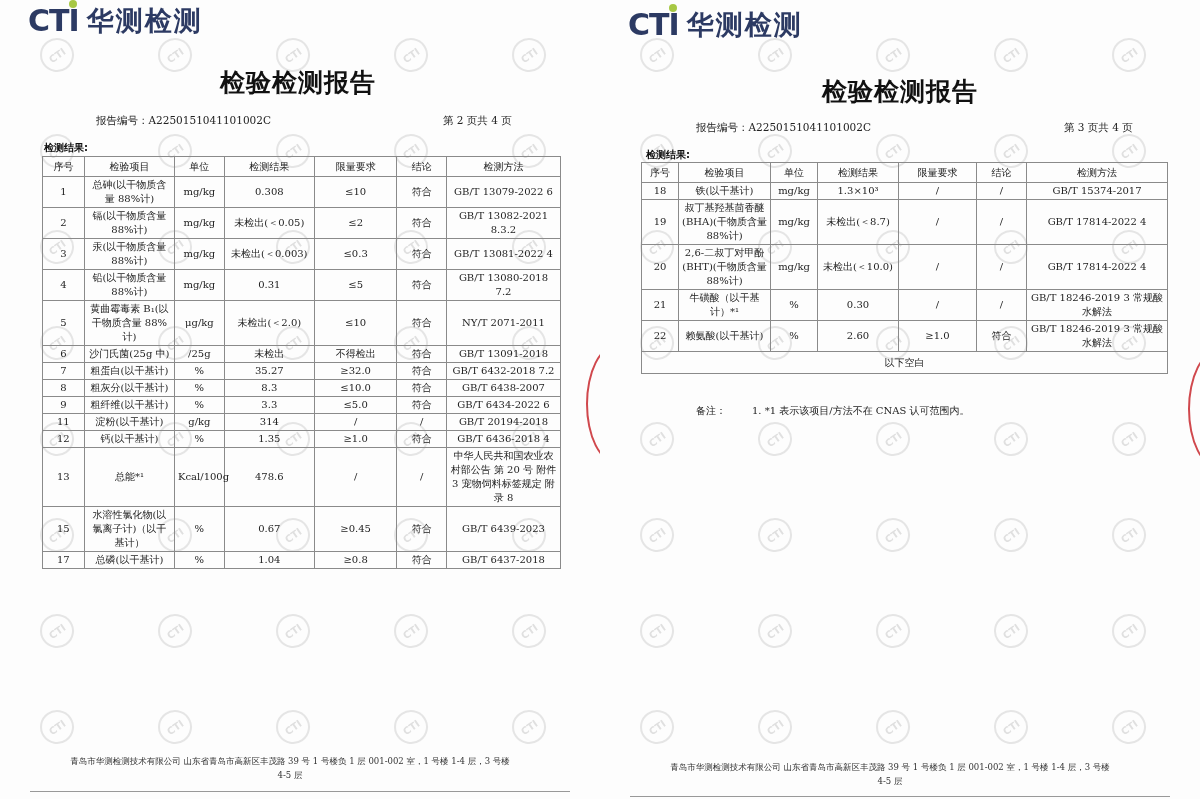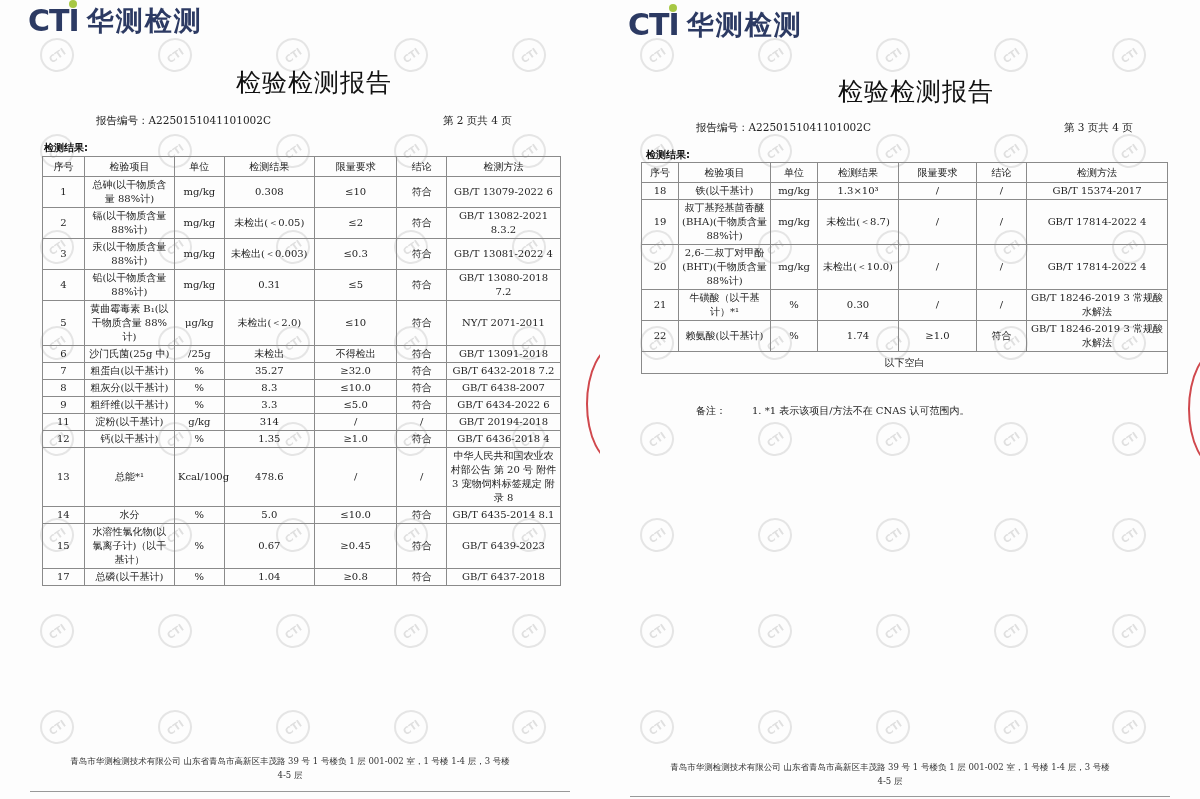--- a/index.html
+++ b/index.html
@@ -13,21 +13,21 @@
     .watermarks { position: absolute; inset: 0; pointer-events: none; }
     .wm { position: absolute; width: 34px; height: 34px; border: 2px solid rgba(170,170,170,0.28); border-radius: 50%;
           display: flex; align-items: center; justify-content: center; transform: rotate(-35deg); }
     .wm span { font-family: "DejaVu Sans", sans-serif; font-size: 10px; font-weight: bold; color: rgba(170,170,170,0.35); }
 
     .logo { position: absolute; top: 4px; display: flex; align-items: flex-end; }
     .logo-cti { font-family: "DejaVu Sans", sans-serif; font-weight: bold; font-size: 30px; color: #2c3a63; letter-spacing: -1px; position: relative; line-height: 34px; }
     .logo-dot { position: absolute; width: 8px; height: 8px; border-radius: 50%; background: #a7c844; top: -4px; right: 2px; }
     .logo-cn { font-family: "DejaVu Sans", sans-serif; font-weight: bold; font-size: 27px; color: #2c3a63; margin-left: 8px; line-height: 34px; letter-spacing: 2px; }
 
-    .title { position: absolute; font-family: "DejaVu Sans", sans-serif; font-size: 25px; font-weight: normal; color: #111; letter-spacing: 1px; margin-left: 16px; }
+    .title { position: absolute; font-family: "DejaVu Sans", sans-serif; font-size: 25px; font-weight: bold; color: #111; letter-spacing: 1px; }
     .report-no, .page-no { position: absolute; font-size: 10.5px; color: #222; }
     .results-label { position: absolute; font-family: "DejaVu Sans", sans-serif; font-size: 10px; font-weight: bold; color: #111; }
 
     table.results { position: absolute; border-collapse: collapse; font-size: 10px; color: #222; table-layout: fixed; }
     table.results th, table.results td { border: 1px solid #8a8a8a; text-align: center; vertical-align: middle; padding: 1px 3px; line-height: 14px; font-weight: normal; }
     table.results th { height: 20px; }
     table.results td.blank { height: 22px; }
 
     .note { position: absolute; font-size: 10px; color: #222; }
     .footer-addr { position: absolute; font-size: 8.5px; color: #333; text-align: center; line-height: 14px; }
@@ -296,29 +296,20 @@
         <tr>
           <td>13</td>
           <td>总能*¹</td>
           <td>Kcal/100g</td>
           <td>478.6</td>
           <td>/</td>
           <td>/</td>
           <td>中华人民共和国农业农村部公告 第 20 号 附件 3 宠物饲料标签规定 附录 8</td>
         </tr>
         <tr>
-          <td>14</td>
-          <td>水分</td>
-          <td>%</td>
-          <td>5.0</td>
-          <td>≤10.0</td>
-          <td>符合</td>
-          <td>GB/T 6435-2014 8.1</td>
-        </tr>
-        <tr>
           <td>15</td>
           <td>水溶性氯化物(以氯离子计)（以干基计）</td>
           <td>%</td>
           <td>0.67</td>
           <td>≥0.45</td>
           <td>符合</td>
           <td>GB/T 6439-2023</td>
         </tr>
         <tr>
           <td>17</td>
@@ -527,21 +518,21 @@
           <td>%</td>
           <td>0.30</td>
           <td>/</td>
           <td>/</td>
           <td>GB/T 18246-2019 3 常规酸水解法</td>
         </tr>
         <tr>
           <td>22</td>
           <td>赖氨酸(以干基计)</td>
           <td>%</td>
-          <td>1.74</td>
+          <td>2.60</td>
           <td>≥1.0</td>
           <td>符合</td>
           <td>GB/T 18246-2019 3 常规酸水解法</td>
         </tr>
         <tr>
           <td colspan="7" class="blank">以下空白</td>
         </tr>
       </tbody>
   </table>
 

